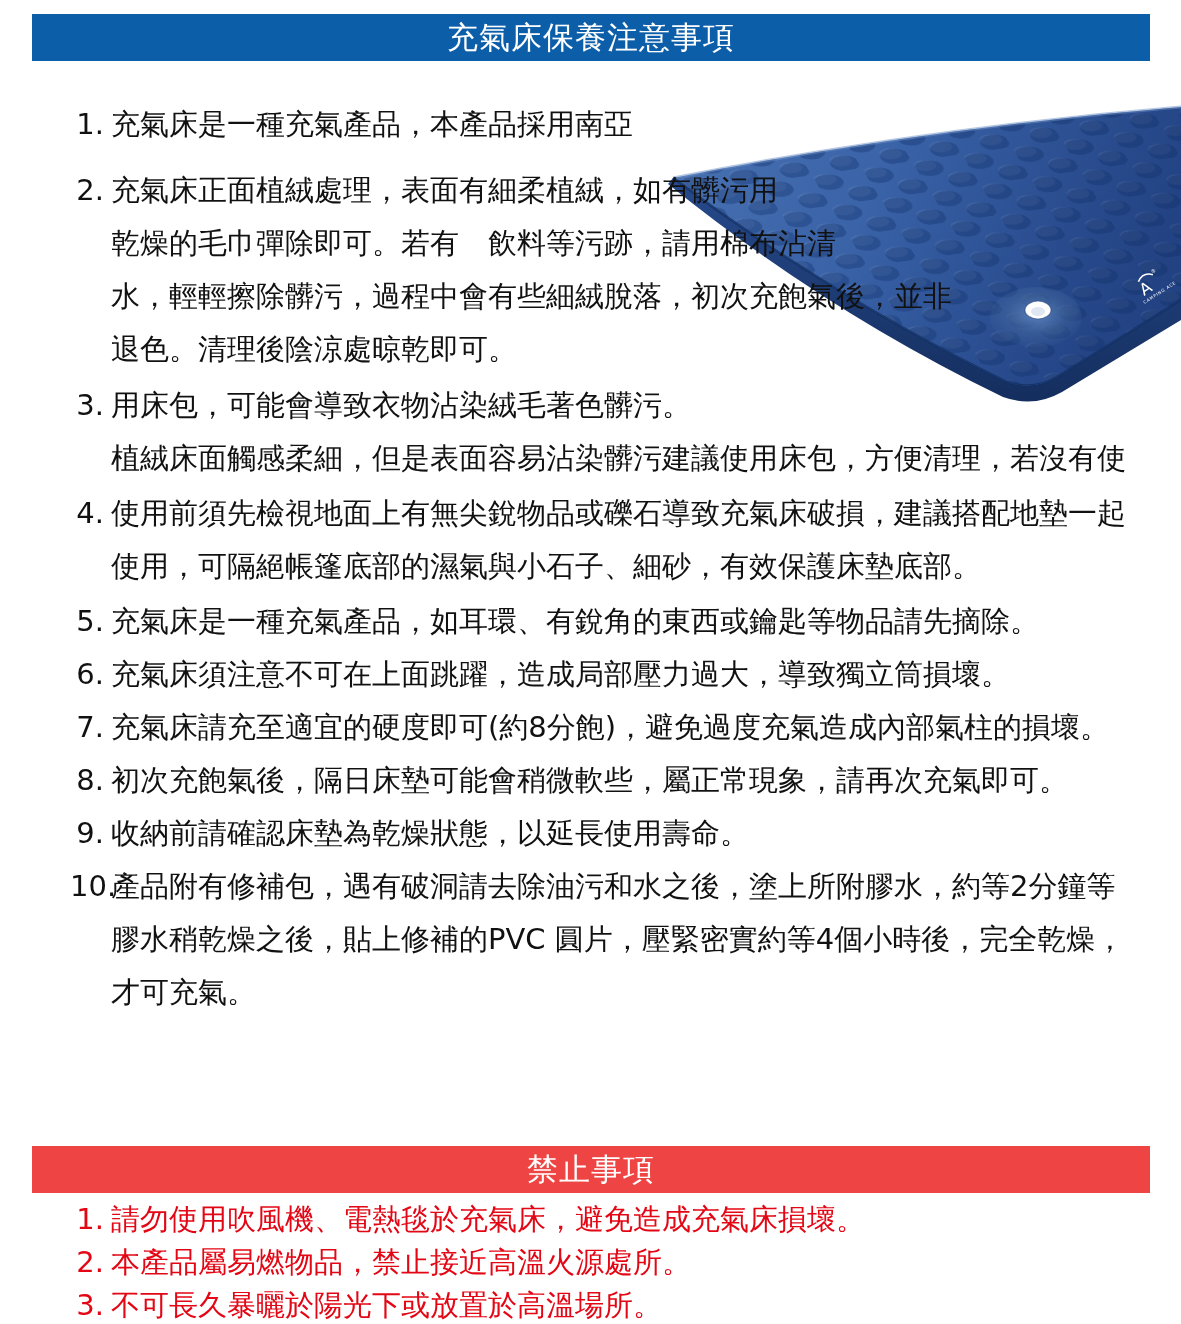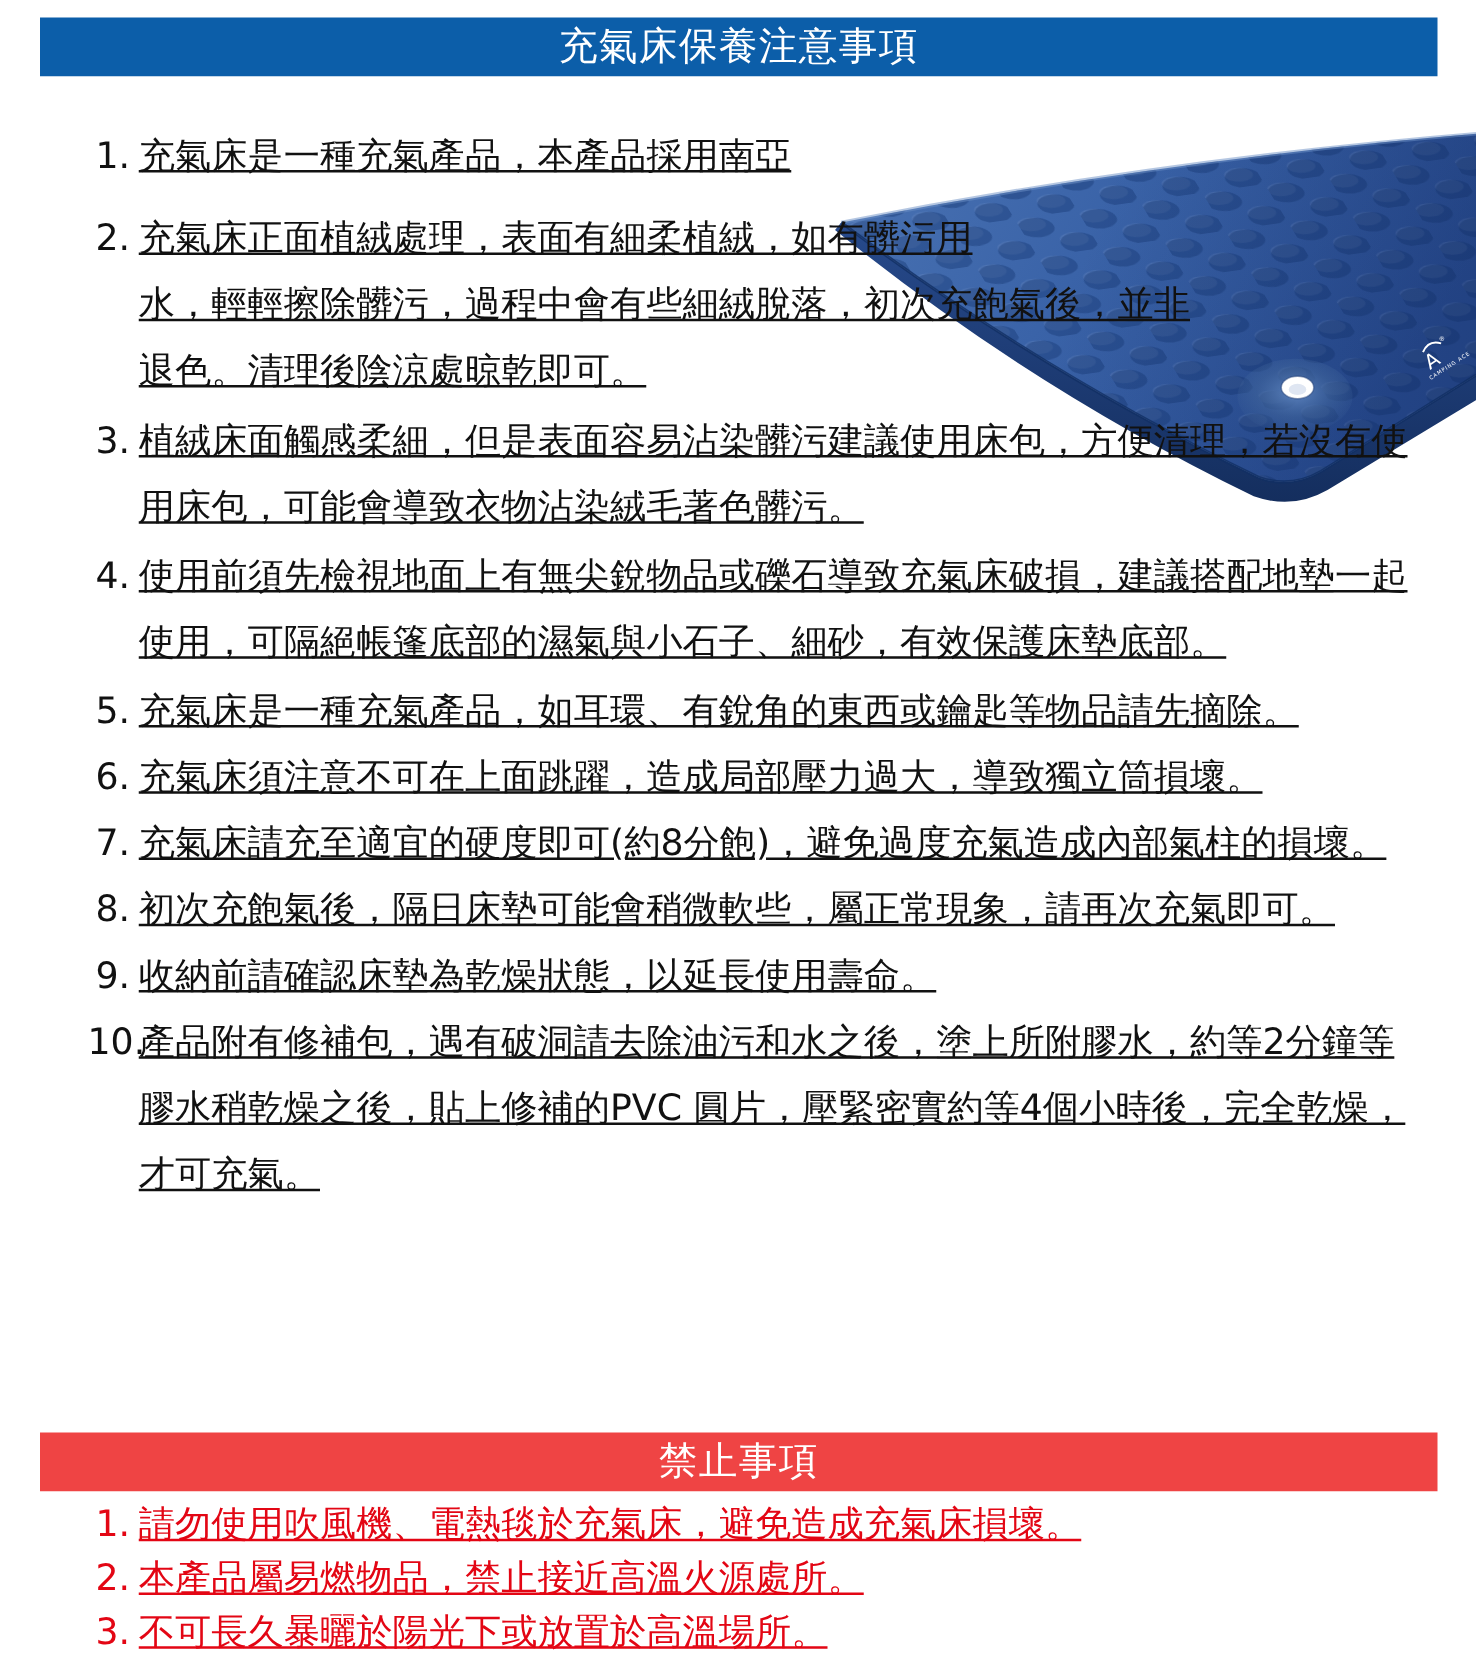--- a/index.html
+++ b/index.html
@@ -21,21 +21,21 @@
     color:#ffffff;font-size:31px;line-height:47px;letter-spacing:1px;white-space:nowrap;
   }
   .care-list{
     position:absolute;left:70px;top:98px;width:1075px;
     font-size:29px;line-height:53px;
   }
   .list-item{display:flex;}
   .list-item .num{
     flex:0 0 34px;width:34px;text-align:right;padding-right:7px;white-space:nowrap;
   }
-  .list-item .lines{flex:1;text-decoration:underline;}
+  .list-item .lines{flex:1;}
   .list-item .line{white-space:nowrap;}
   .care-list .list-item:nth-child(1){margin-bottom:13px;}
   .care-list .list-item:nth-child(2){margin-bottom:3px;}
   .care-list .list-item:nth-child(3){margin-bottom:2px;}
   .care-list .list-item:nth-child(4){margin-bottom:2px;}
   .prohibited-list{
     position:absolute;left:70px;top:1198px;width:1075px;
     font-size:29px;line-height:43px;color:#e30614;
   }
   .mattress{
@@ -112,29 +112,30 @@
     <div class="list-item">
       <span class="num">1.</span>
       <div class="lines">
         <div class="line">充氣床是一種充氣產品，本產品採用南亞</div>
       </div>
     </div>
     <div class="list-item">
       <span class="num">2.</span>
       <div class="lines">
         <div class="line">充氣床正面植絨處理，表面有細柔植絨，如有髒污用</div>
+        <div class="line">乾燥的毛巾彈除即可。若有　飲料等污跡，請用棉布沾清</div>
         <div class="line">水，輕輕擦除髒污，過程中會有些細絨脫落，初次充飽氣後，並非</div>
         <div class="line">退色。清理後陰涼處晾乾即可。</div>
       </div>
     </div>
     <div class="list-item">
       <span class="num">3.</span>
       <div class="lines">
+        <div class="line">用床包，可能會導致衣物沾染絨毛著色髒污。</div>
         <div class="line">植絨床面觸感柔細，但是表面容易沾染髒污建議使用床包，方便清理，若沒有使</div>
-        <div class="line">用床包，可能會導致衣物沾染絨毛著色髒污。</div>
       </div>
     </div>
     <div class="list-item">
       <span class="num">4.</span>
       <div class="lines">
         <div class="line">使用前須先檢視地面上有無尖銳物品或礫石導致充氣床破損，建議搭配地墊一起</div>
         <div class="line">使用，可隔絕帳篷底部的濕氣與小石子、細砂，有效保護床墊底部。</div>
       </div>
     </div>
     <div class="list-item">

